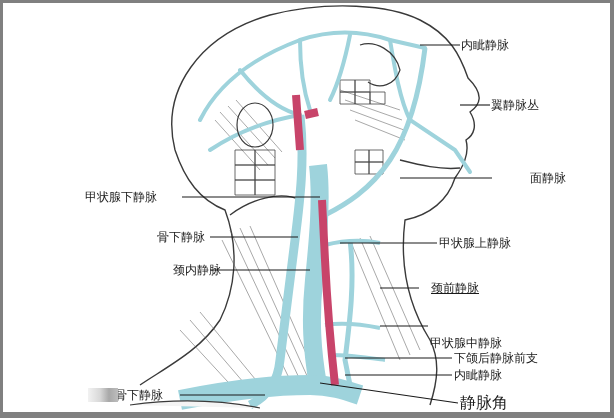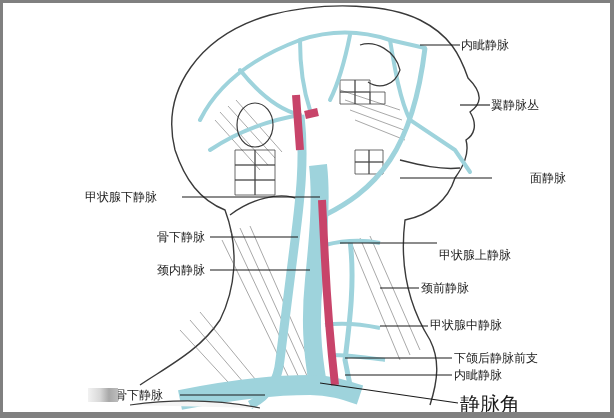--- a/index.html
+++ b/index.html
@@ -1,21 +1,21 @@
 <!DOCTYPE html>
 <html><head>
   <meta charset="utf-8">
   <style>
     html,body{margin:0;padding:0;background:#fff;}
     body{width:614px;height:418px;position:relative;overflow:hidden;font-family:"DejaVu Sans",sans-serif;}
     .frame{position:absolute;left:0;top:0;width:614px;height:418px;box-sizing:border-box;
       border-left:3px solid #808080;border-top:3px solid #808080;border-right:4px solid #808080;border-bottom:6px solid #808080;pointer-events:none;z-index:5;}
     svg.art{position:absolute;left:0;top:0;}
     .lbl{position:absolute;font-family:"DejaVu Serif",serif;font-size:12px;color:#1a1a1a;white-space:nowrap;line-height:14px;z-index:3;}
-    .lbl.big{font-family:Liberation Sans, sans-serif;font-size:20px;line-height:17px;}
+    .lbl.big{font-family:Liberation Mono, monospace;font-size:16px;line-height:17px;}
     .blur{position:absolute;left:88px;top:388px;width:30px;height:14px;background:linear-gradient(90deg,#f2f2f2,#d8d8d8 40%,#a8a8a8 70%,#bdbdbd);z-index:4;}
   </style>
 </head>
 <body>
 
 <div class="frame"></div>
 
 <svg class="art" width="614" height="418" viewBox="0 0 614 418">
 
   <g fill="none" stroke="#3a3a3a" stroke-width="1.4">
@@ -88,21 +88,21 @@
     <line x1="180" y1="395" x2="265" y2="395"></line>
     <line x1="320" y1="383" x2="458" y2="403"></line>
   </g>
 </svg>
 
 <div class="lbl" style="left:461px;top:38px;">内眦静脉</div>
 <div class="lbl" style="left:491px;top:98px;text-align:right;">翼静脉丛</div>
 <div class="lbl" style="left:494px;top:171px;margin-left:36px;">面静脉</div>
 <div class="lbl" style="left:85px;top:190px;">甲状腺下静脉</div>
 <div class="lbl" style="left:157px;top:230px;">骨下静脉</div>
-<div class="lbl" style="left:157px;top:263px;">颈内静脉</div>
-<div class="lbl" style="left:439px;top:248px;">甲状腺上静脉</div>
-<div class="lbl" style="left:421px;top:281px;">颈前静脉</div>
-<div class="lbl" style="left:430px;top:319px;font-family:Liberation Mono, monospace;">甲状腺中静脉</div>
+<div class="lbl" style="left:173px;top:263px;">颈内静脉</div>
+<div class="lbl" style="left:439px;top:236px;">甲状腺上静脉</div>
+<div class="lbl" style="left:431px;top:281px;text-decoration:underline;">颈前静脉</div>
+<div class="lbl" style="left:430px;top:336px;">甲状腺中静脉</div>
 <div class="lbl" style="left:454px;top:351px;">下颌后静脉前支</div>
 <div class="lbl" style="left:454px;top:368px;">内眦静脉</div>
 <div class="blur"></div>
 <div class="lbl" style="left:115px;top:388px;text-align:right;">骨下静脉</div>
 <div class="lbl big" style="left:460px;top:396px;">静脉角</div>
 
 </body></html>

